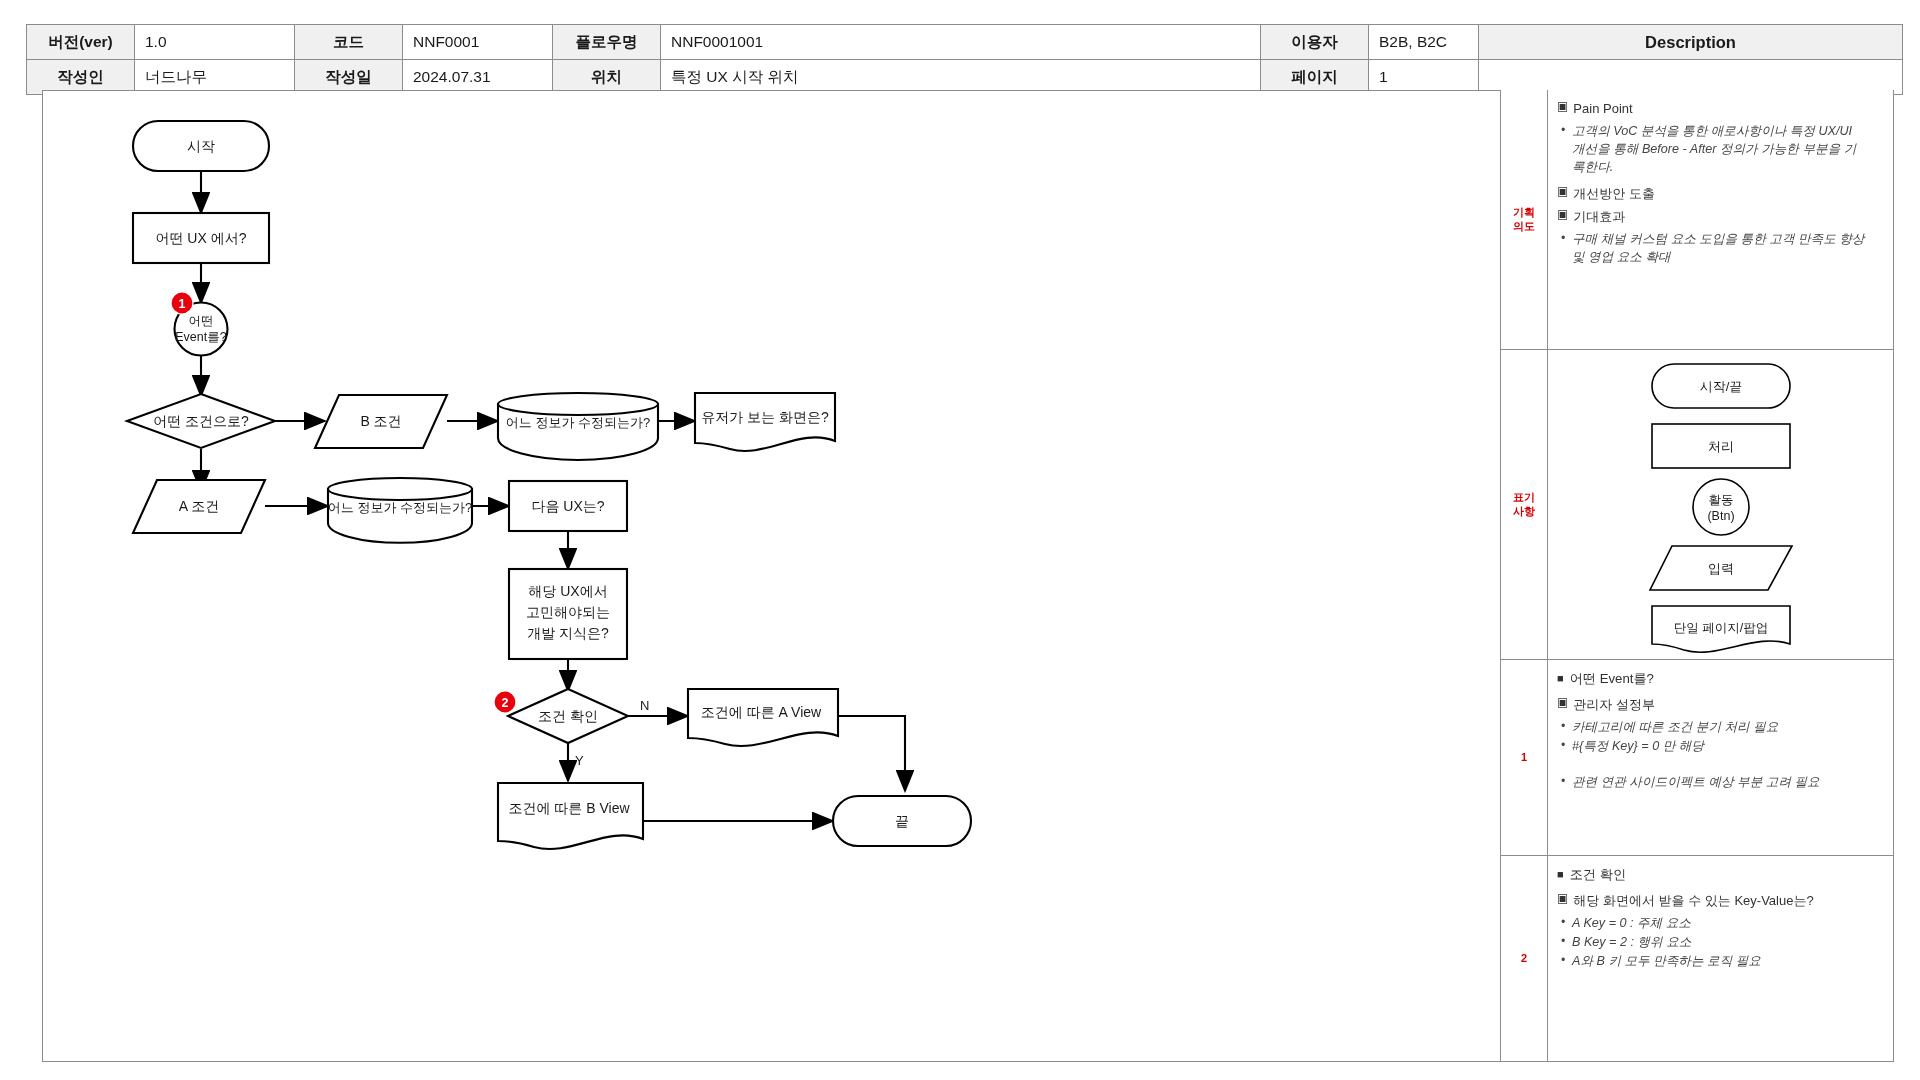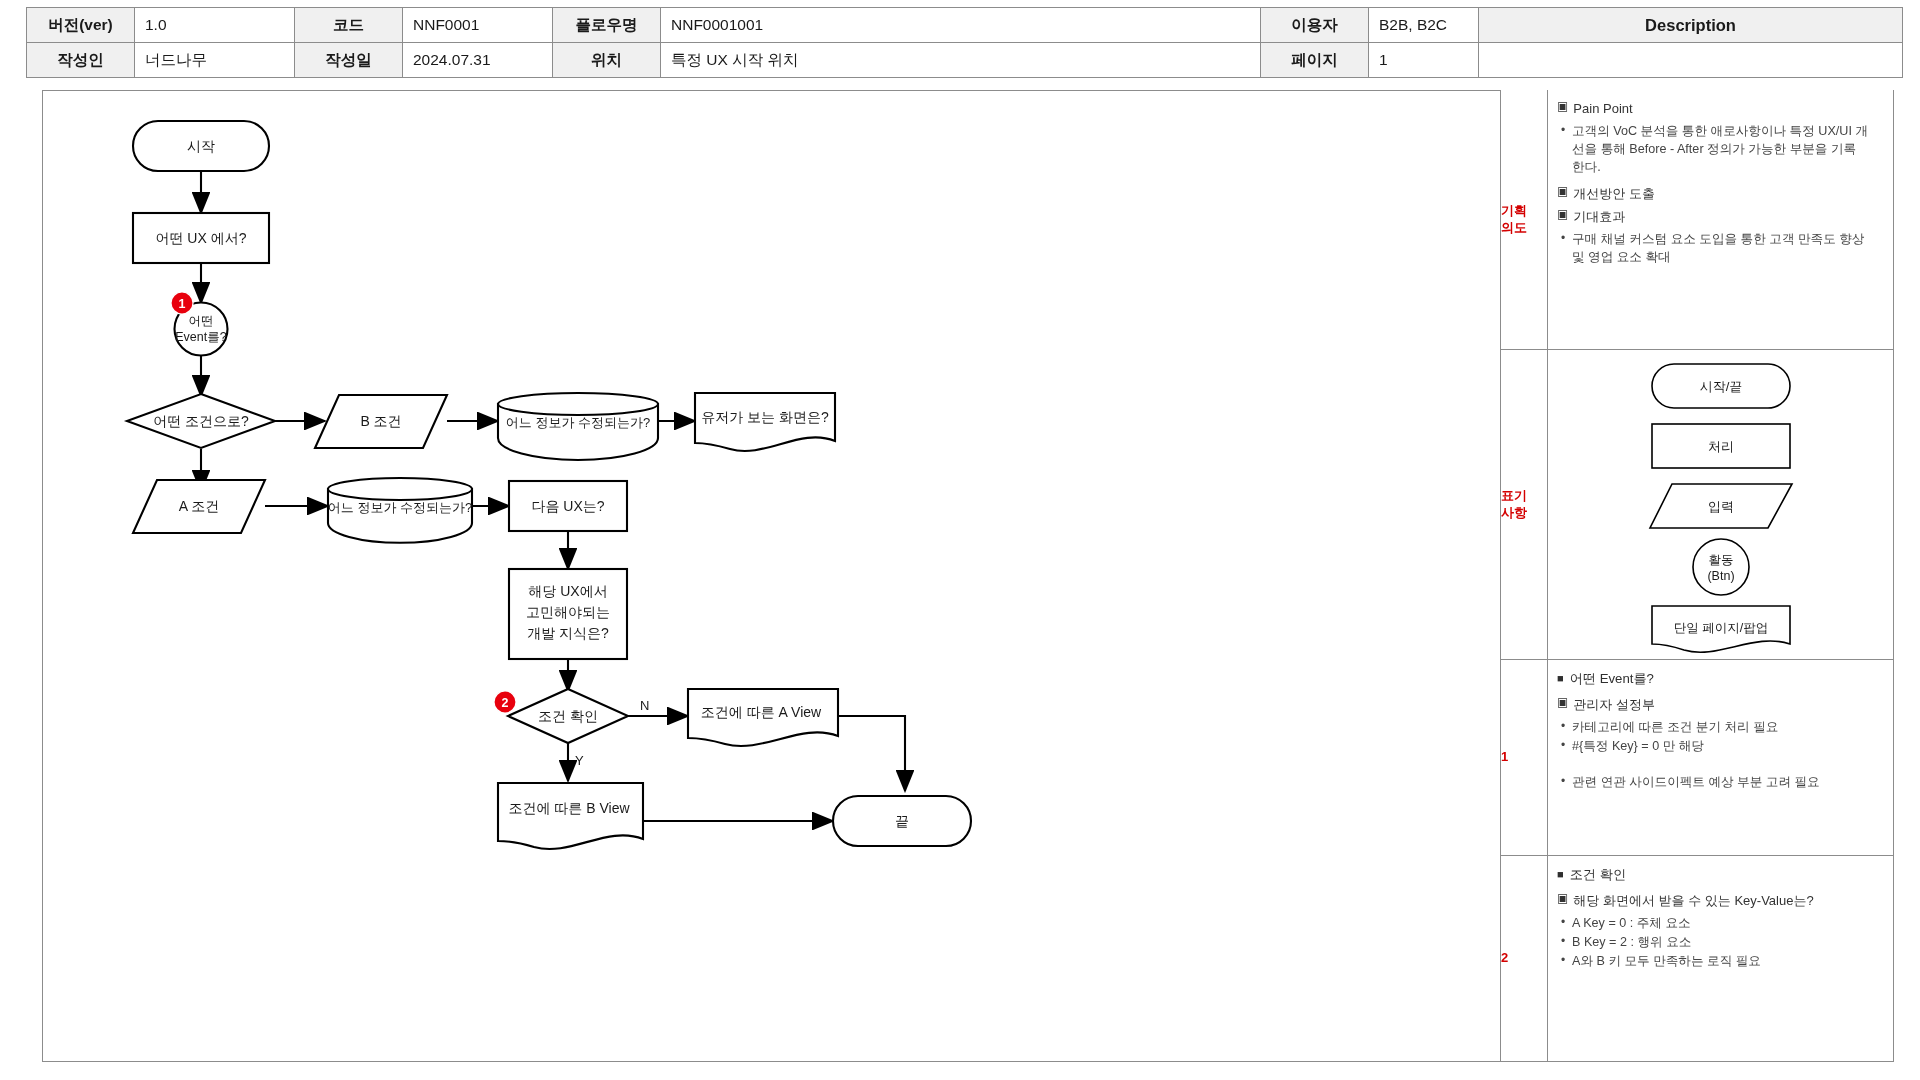--- a/index.html
+++ b/index.html
@@ -12,21 +12,21 @@
   }
   .page {
     position: relative;
     width: 1920px; height: 1080px;
     background: #fff;
   }
 
   
   .hdr {
     position: absolute;
-    left: 26px; top: 7px;
+    left: 26px; top: 24px;
     width: 1868px;
     border-collapse: collapse;
     table-layout: fixed;
   }
   .hdr td {
     border: 1px solid #8c8c8c;
     height: 35px;
     font-size: 15.5px;
     padding: 2px 10px;
     color: #1a1a1a;
@@ -71,24 +71,24 @@
   .drow {
     display: flex;
     border-bottom: 1px solid #8c8c8c;
     min-height: 0;
   }
   .drow:last-child { border-bottom: none; }
   .dlabel {
     width: 47px;
     flex: 0 0 47px;
     border-right: 1px solid #8c8c8c;
-    display: flex; align-items: center; justify-content: flex-start;
+    display: flex; align-items: center; justify-content: center;
     color: #d40000;
     font-weight: bold;
-    font-size: 13px;
+    font-size: 11px;
     line-height: 1.25;
     text-align: center;
     background: #fff;
   }
   .dbody {
     flex: 1 1 auto;
     padding: 7px 9px 8px 9px;
     font-size: 12.6px;
     color: #3a3a3a;
     line-height: 1.45;
@@ -99,21 +99,21 @@
   .r-note1   { height: 196px; }
   .r-note2   { height: 205px; }
 
   .sq-head {
     display: flex; align-items: flex-start;
     margin: 3px 0 4px 0;
     font-size: 13px;
     color: #333;
   }
   .sq-head .gl { margin-right: 5px; line-height: 1; font-size: 12px; }
-  .bullets { margin: 0 16px 9px 0; padding: 0; list-style: none; }
+  .bullets { margin: 0 16px 9px 0; padding: 0; list-style: none; font-style: italic; }
   .bullets li {
     position: relative;
     padding-left: 15px;
     margin: 1px 0;
     font-size: 12.6px;
     color: #444;
     line-height: 1.42;
   }
   .bullets li::before {
     content: "•";
@@ -323,31 +323,31 @@
           </div>
 
           <div class="lcell">
             <svg width="150" height="60" viewBox="0 0 150 60">
               <rect x="6" y="8" width="138" height="44" fill="#fff" stroke="#000" stroke-width="1.6"></rect>
               <text x="75" y="35" font-family="Liberation Sans, sans-serif" font-size="13" fill="#1a1a1a" text-anchor="middle">처리</text>
             </svg>
           </div>
 
           <div class="lcell">
-            <svg width="150" height="60" viewBox="0 0 150 60">
-              <path d="M 26 8 L 146 8 L 122 52 L 4 52 Z" fill="#fff" stroke="#000" stroke-width="1.6"></path>
-              <text x="75" y="35" font-family="Liberation Sans, sans-serif" font-size="13" fill="#1a1a1a" text-anchor="middle">입력</text>
-            </svg>
-          </div>
-
-          <div class="lcell">
             <svg width="150" height="62" viewBox="0 0 150 62">
               <circle cx="75" cy="31" r="28" fill="#fff" stroke="#000" stroke-width="1.6"></circle>
               <text x="75" y="28" font-family="Liberation Sans, sans-serif" font-size="12.5" fill="#1a1a1a" text-anchor="middle">활동</text>
               <text x="75" y="44" font-family="Liberation Sans, sans-serif" font-size="12.5" fill="#1a1a1a" text-anchor="middle">(Btn)</text>
+            </svg>
+          </div>
+
+          <div class="lcell">
+            <svg width="150" height="60" viewBox="0 0 150 60">
+              <path d="M 26 8 L 146 8 L 122 52 L 4 52 Z" fill="#fff" stroke="#000" stroke-width="1.6"></path>
+              <text x="75" y="35" font-family="Liberation Sans, sans-serif" font-size="13" fill="#1a1a1a" text-anchor="middle">입력</text>
             </svg>
           </div>
 
           <div class="lcell">
             <svg width="150" height="62" viewBox="0 0 150 62">
               <path d="M 6 8 L 144 8 L 144 46 C 108 34 72 62 38 52 C 26 48 15 46 6 46 Z" fill="#fff" stroke="#000" stroke-width="1.6"></path>
               <text x="75" y="34" font-family="Liberation Sans, sans-serif" font-size="12.5" fill="#1a1a1a" text-anchor="middle">단일 페이지/팝업</text>
             </svg>
           </div>
 

